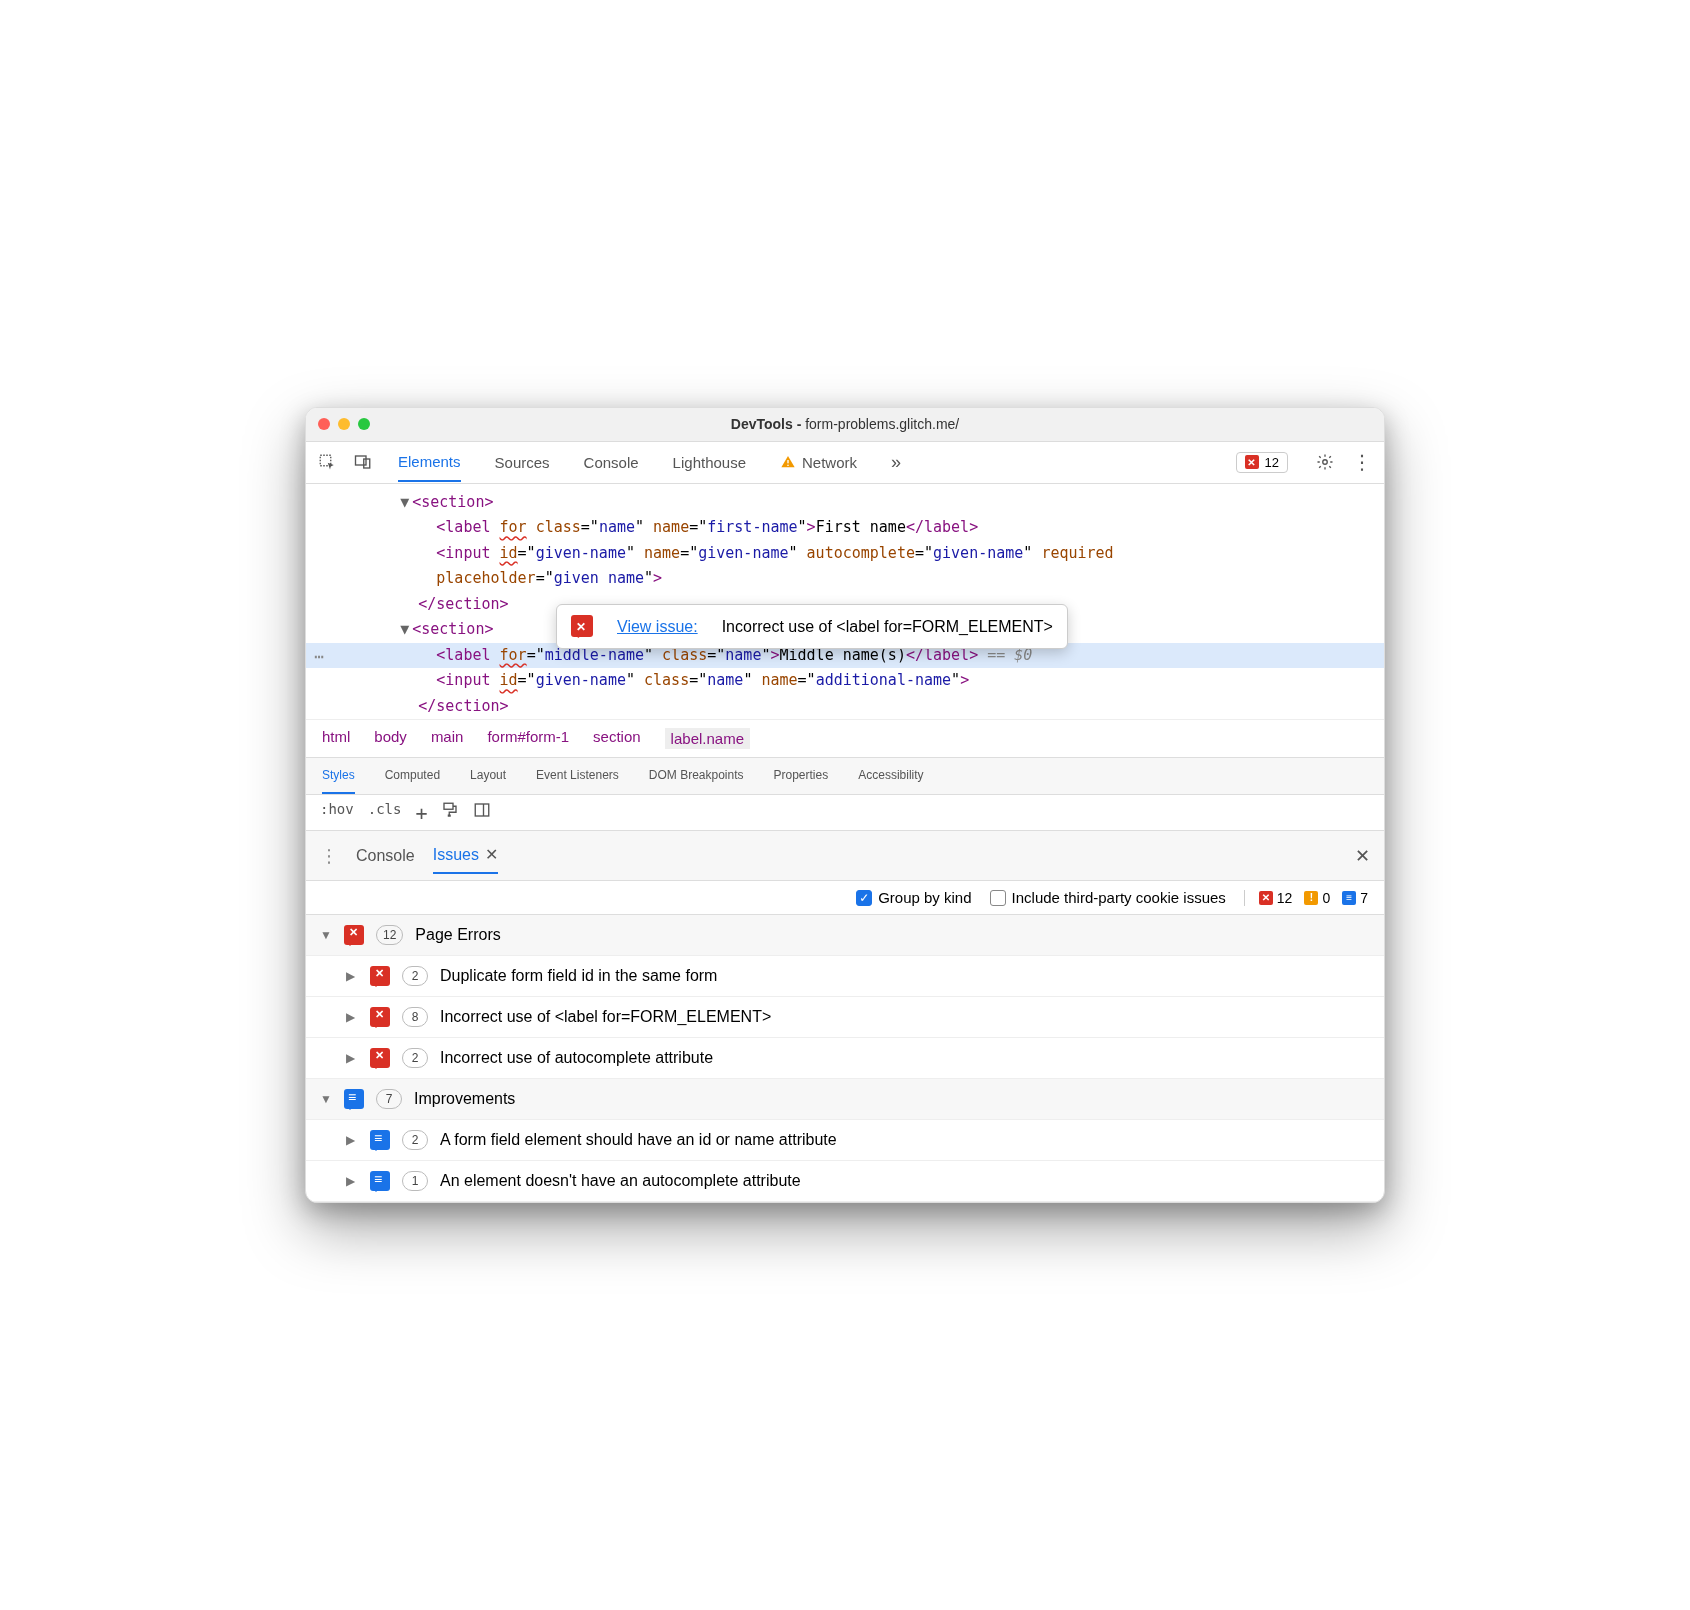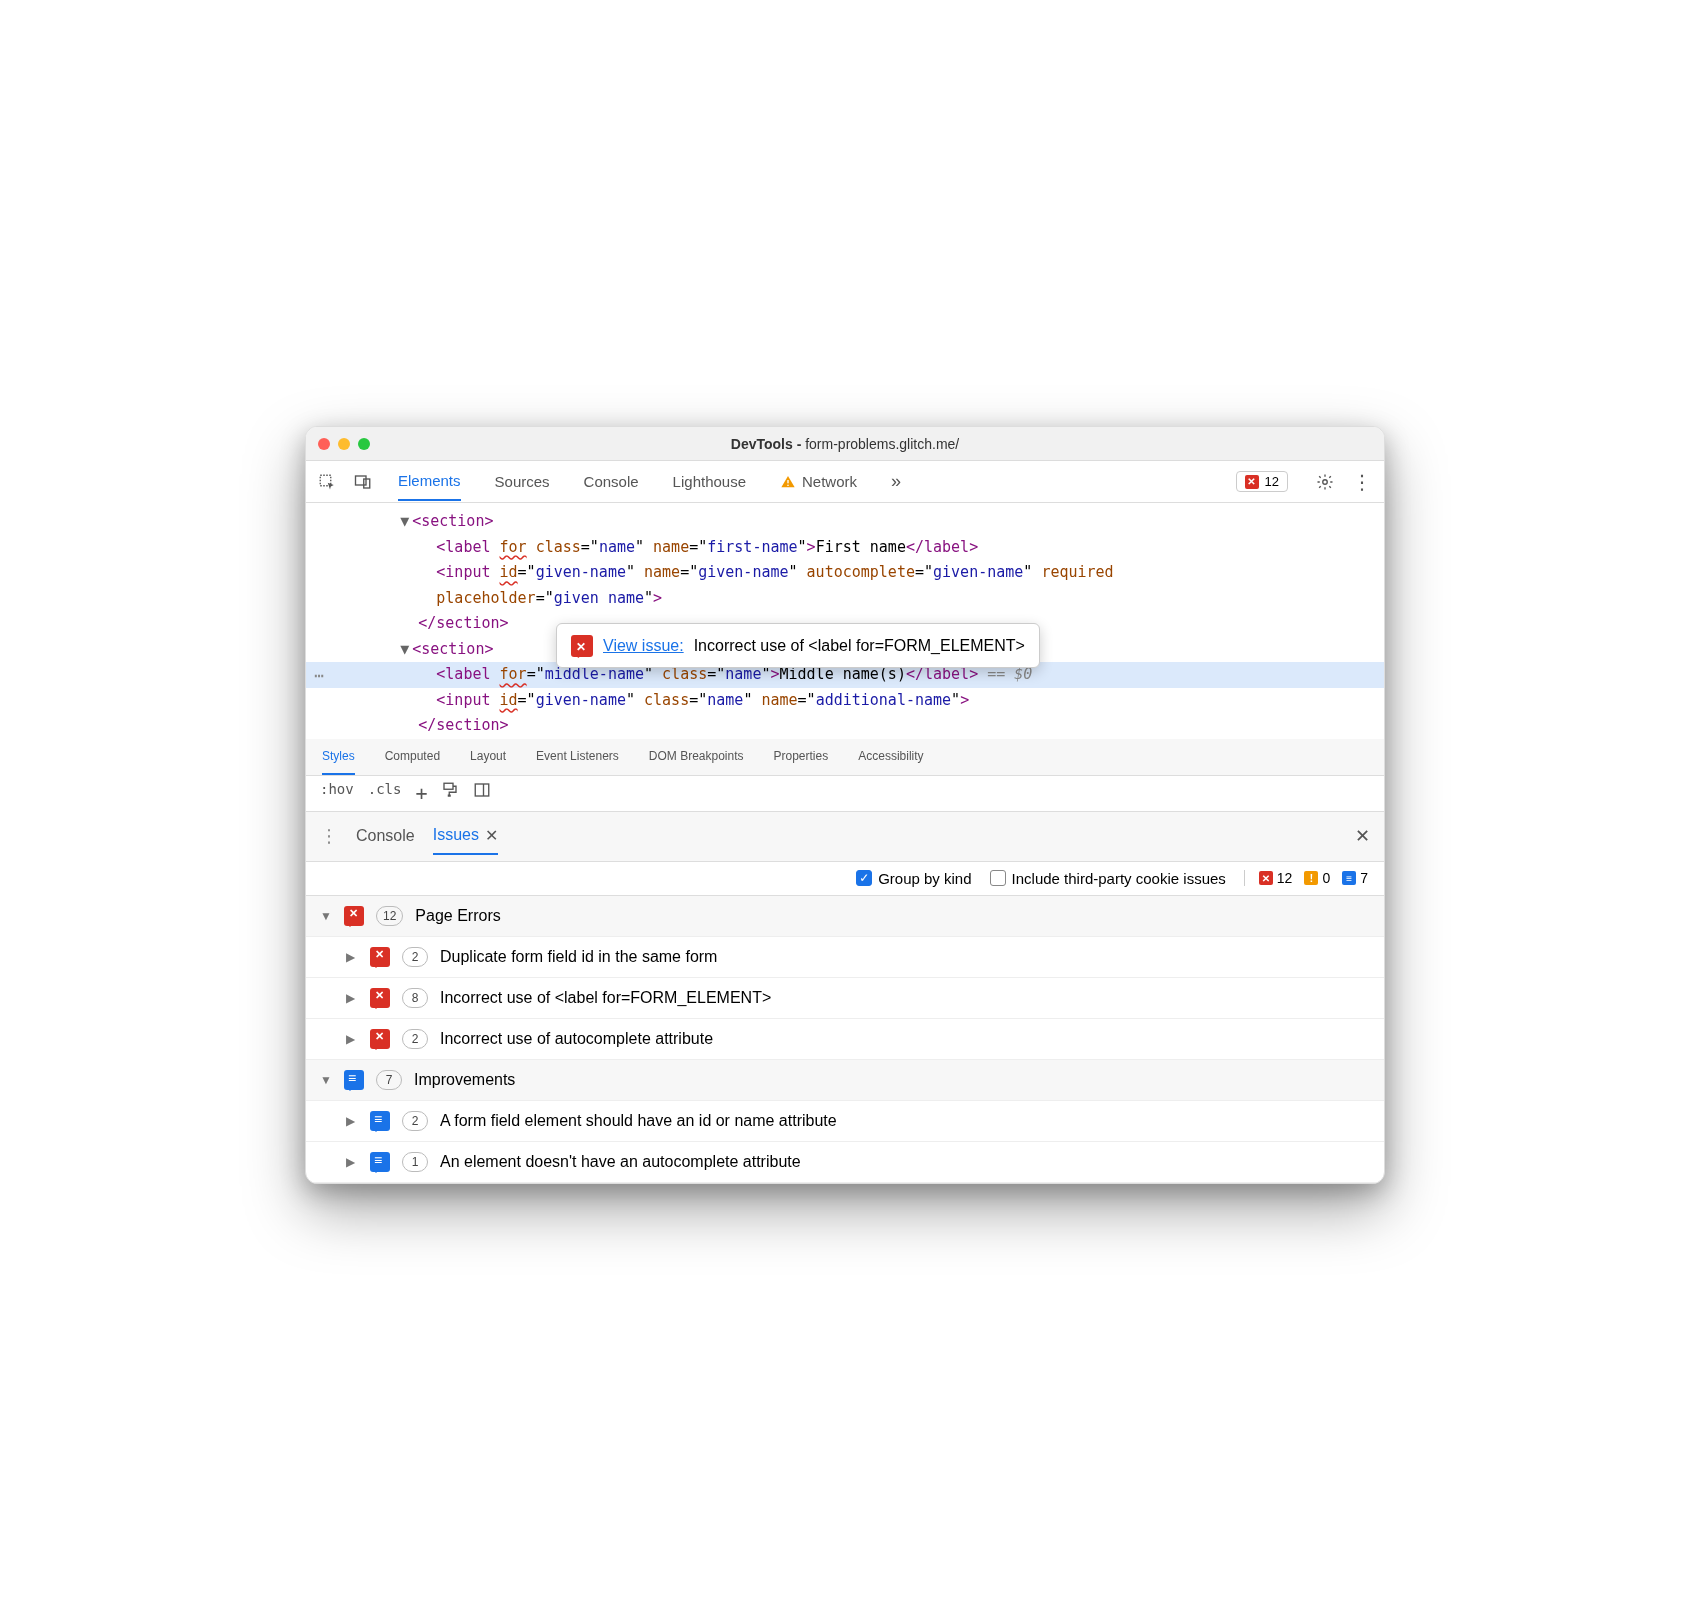--- a/index.html
+++ b/index.html
@@ -60,21 +60,21 @@
   .an { color:#994500; } 
   .av { color:#1a1aa6; } 
   .tx { color:#000; }
   .cm { color:#0a7f3f; }
   .gr { color:#888; font-style:italic; }
   .wavy { text-decoration: underline wavy #d93025; text-underline-offset:3px; }
 
   .tooltip {
     position:absolute; left:250px; top:120px;
     background:#fff; border:1px solid #ccc; border-radius:6px;
-    padding:8px 14px; display:flex; align-items:center; gap:10px;
+    padding:8px 14px; display:flex; align-items:center; gap:24px;
     box-shadow:0 4px 14px rgba(0,0,0,0.2); font-family:-apple-system, Arial;
     font-size:16px; z-index:10;
   }
   .tooltip a { color:#1a73e8; text-decoration:underline; }
   .err-bubble { width:22px; height:22px; background:#d93025; border-radius:3px; position:relative; }
   .err-bubble::before{content:"✕"; color:#fff; font-size:12px; font-weight:bold; position:absolute; top:2px; left:5px;}
   .err-bubble::after{content:""; position:absolute; bottom:-5px; left:3px; border:4px solid transparent; border-top-color:#d93025; transform:skewX(-30deg);}
 
   .crumbs { display:flex; gap:24px; padding:8px 16px; font-size:15px; border-top:1px solid #eee; border-bottom:1px solid #ddd; background:#fff; }
   .crumb { color:#881280; cursor:pointer; }
@@ -186,20 +186,28 @@
       <div class="row">          <span class="tg">&lt;label</span> <span class="an wavy">for</span> <span class="an">class</span>="<span class="av">name</span>" <span class="an">name</span>="<span class="av">first-name</span>"<span class="tg">&gt;</span><span class="tx">First name</span><span class="tg">&lt;/label&gt;</span></div>
       <div class="row">          <span class="tg">&lt;input</span> <span class="an wavy">id</span>="<span class="av">given-name</span>" <span class="an">name</span>="<span class="av">given-name</span>" <span class="an">autocomplete</span>="<span class="av">given-name</span>" <span class="an">required</span></div>
       <div class="row">          <span class="an">placeholder</span>="<span class="av">given name</span>"<span class="tg">&gt;</span></div>
       <div class="row">        <span class="tg">&lt;/section&gt;</span></div>
       <div class="row">      <span class="tri">▼</span><span class="tg">&lt;section&gt;</span></div>
       <div class="row sel">          <span class="tg">&lt;label</span> <span class="an wavy">for</span>="<span class="av">middle-name</span>" <span class="an">class</span>="<span class="av">name</span>"<span class="tg">&gt;</span><span class="tx">Middle name(s)</span><span class="tg">&lt;/label&gt;</span> <span class="gr">== $0</span></div>
       <div class="row">          <span class="tg">&lt;input</span> <span class="an wavy">id</span>="<span class="av">given-name</span>" <span class="an">class</span>="<span class="av">name</span>" <span class="an">name</span>="<span class="av">additional-name</span>"<span class="tg">&gt;</span></div>
       <div class="row">        <span class="tg">&lt;/section&gt;</span></div>
     </div>
 
+  <div class="crumbs" id="crumbs">
+      <span class="crumb">html</span>
+      <span class="crumb">body</span>
+      <span class="crumb">main</span>
+      <span class="crumb">form#form-1</span>
+      <span class="crumb">section</span>
+      <span class="crumb hl">label.name</span>
+    </div>
 
   <div class="styles-tabs" id="styles-tabs">
       <div class="stab active">Styles</div>
       <div class="stab">Computed</div>
       <div class="stab">Layout</div>
       <div class="stab">Event Listeners</div>
       <div class="stab">DOM Breakpoints</div>
       <div class="stab">Properties</div>
       <div class="stab">Accessibility</div>
     </div>

